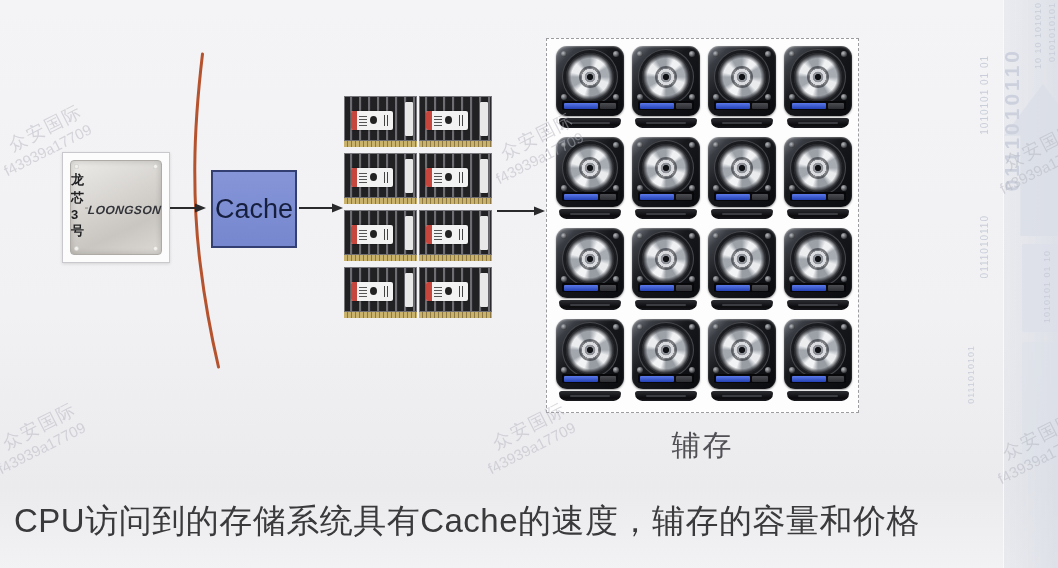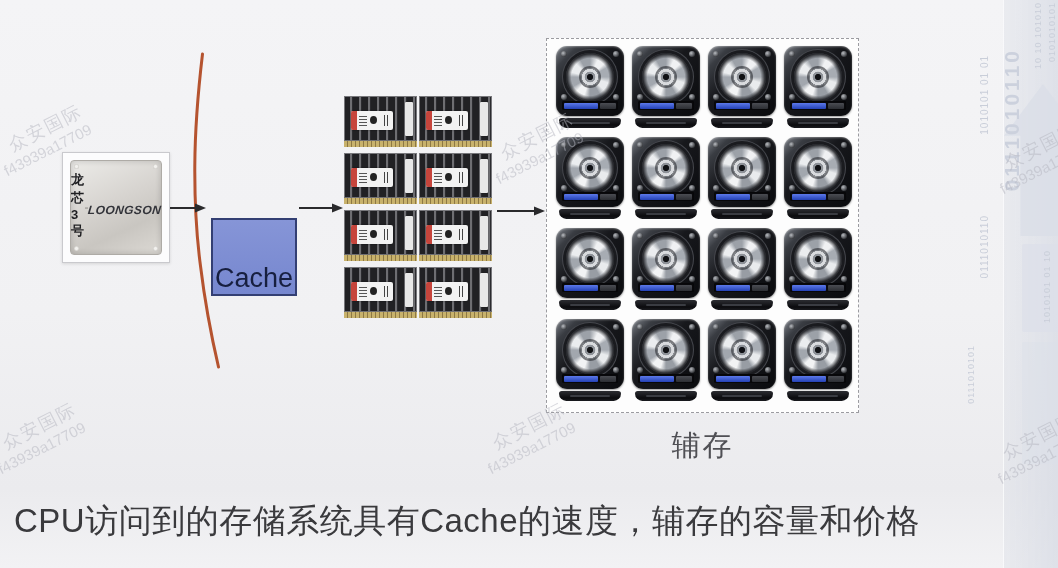--- a/index.html
+++ b/index.html
@@ -65,21 +65,21 @@
   .cpu-title{font-size:13px;font-weight:bold;color:#1f1f22;letter-spacing:1px;margin-bottom:4px;}
   .cpu-line{height:2px;background:#9b9894;opacity:.75;border-radius:1px;margin:2px 0;}
   .cpu-line.a{width:46px}.cpu-line.b{width:56px}.cpu-line.c{width:40px}
   .cpu-brand{font-size:12px;font-weight:bold;font-style:italic;color:#33343a;
     letter-spacing:.4px;margin-top:5px;transform:skewX(-6deg);}
   
   .cache-box{
     position:absolute;left:211px;top:170px;width:86px;height:78px;
     background:linear-gradient(180deg,#8695d7 0%,#7687cf 100%);
     border:2px solid #333f73;box-sizing:border-box;
-    display:flex;align-items:flex-end;justify-content:center;margin-top:48px;
+    display:flex;align-items:center;justify-content:center;
   }
   .cache-label{font-size:27px;color:#171f3f;}
   
   svg.connectors{position:absolute;left:0;top:0;width:1058px;height:568px;pointer-events:none;z-index:4;}
   
   .ram-grid{
     position:absolute;left:344px;top:96px;width:148px;height:222px;
     display:grid;grid-template-columns:repeat(2,73px);grid-template-rows:repeat(4,51px);
     column-gap:2px;row-gap:6px;z-index:2;
   }

